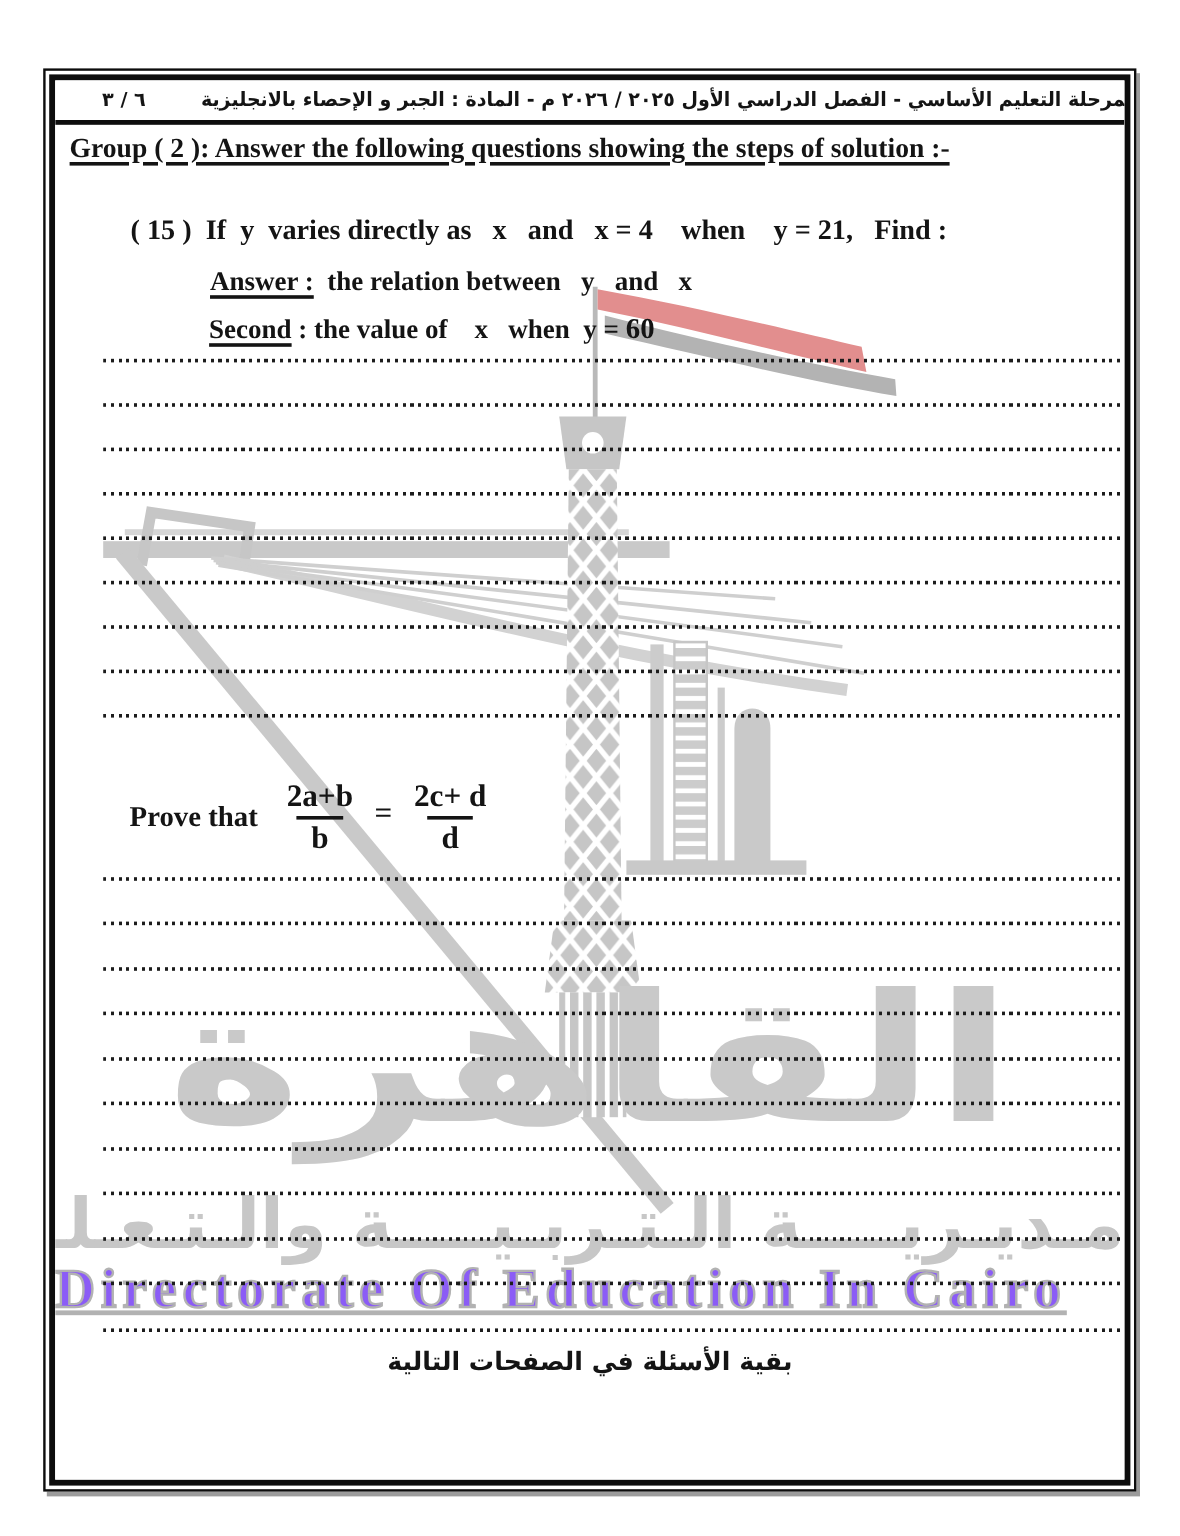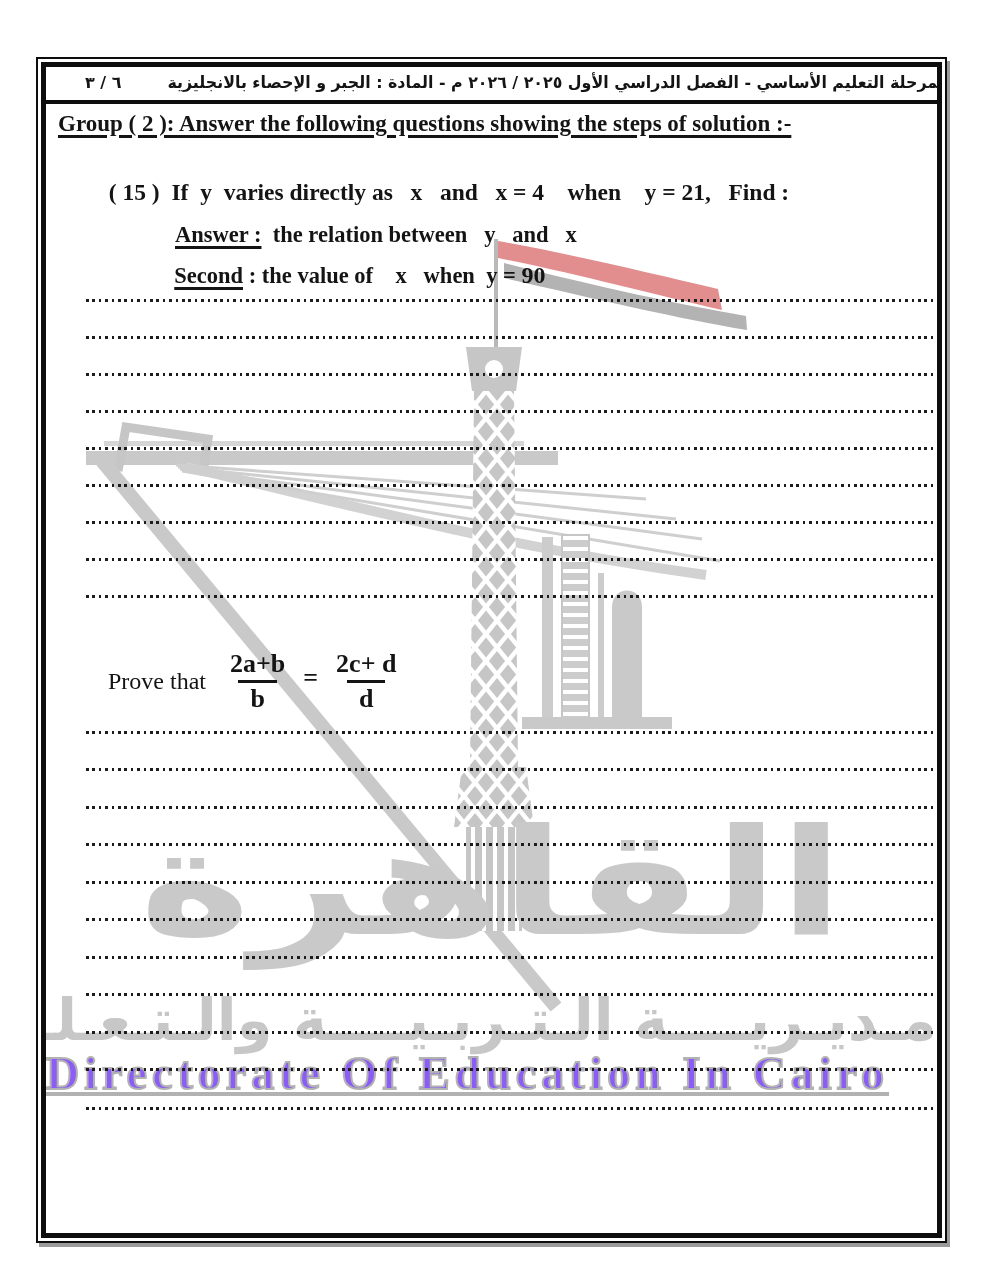--- a/index.html
+++ b/index.html
@@ -47,21 +47,21 @@
   .q-row  { font-size:23.5px; }
   .q10-row { top:85px; left:4px; }
   .sub-row { font-size:22.5px; }
   .first-row { top:129px; left:74px; }
   .second-row { top:169px; left:72px; }
   .u { text-decoration:underline; text-decoration-thickness:2.5px; text-underline-offset:4px; }
   .big-val { font-size:24px; }
 
   .q11-row { top:546px; left:6px; }
   .prove-row { top:582px; left:62px; display:flex; align-items:center; gap:14px; }
-  .prove-label { font-size:24px; font-weight:normal; white-space:pre; }
+  .prove-label { font-size:24px; font-weight:bold; white-space:pre; }
   .frac { display:inline-flex; flex-direction:column; align-items:center;
           font-size:26px; font-weight:bold; line-height:1.15; }
   .frac .den { border-top:3px solid #141414; padding:1px 12px 0 12px; }
   .frac .num { padding:0 4px 1px 4px; }
   .eq { font-size:26px; font-weight:bold; padding-bottom:6px; }
 
   .dot-row { position:absolute; z-index:2; left:40px; width:850px; height:3px;
              background-image:repeating-linear-gradient(90deg,#1c1c1c 0 2.6px,transparent 2.6px 6.4px); }
 
   .footer-note { top:1056px; left:0; width:100%; text-align:center; direction:rtl;
@@ -134,21 +134,21 @@
 
         <div class="fg txt group-heading">Group ( 2 ): Answer the following questions showing the steps of solution :-</div>
 
         <div class="fg txt q-row q10-row">
           <span>( 15 )</span><span>  If  y  varies directly as   x   and   x = 4    when    y = 21,   Find :</span>
         </div>
         <div class="fg txt sub-row first-row">
           <span class="u">Answer :</span><span>  the relation between   y   and   x</span>
         </div>
         <div class="fg txt sub-row second-row">
-          <span class="u">Second</span><span> : the value of    x   when  y = </span><span class="big-val">90</span>
+          <span class="u">Second</span><span> : the value of    x   when  y = </span><span class="big-val">60</span>
         </div>
 
         <div class="dot-row" style="top:232px"></div>
         <div class="dot-row" style="top:269px"></div>
         <div class="dot-row" style="top:306px"></div>
         <div class="dot-row" style="top:343px"></div>
         <div class="dot-row" style="top:380px"></div>
         <div class="dot-row" style="top:417px"></div>
         <div class="dot-row" style="top:454px"></div>
         <div class="dot-row" style="top:491px"></div>
@@ -172,17 +172,18 @@
         <div class="dot-row" style="top:739px"></div>
         <div class="dot-row" style="top:776px"></div>
         <div class="dot-row" style="top:814px"></div>
         <div class="dot-row" style="top:851px"></div>
         <div class="dot-row" style="top:889px"></div>
         <div class="dot-row" style="top:926px"></div>
         <div class="dot-row" style="top:964px"></div>
         <div class="dot-row" style="top:1001px"></div>
         <div class="dot-row" style="top:1040px"></div>
 
+        <div class="fg footer-note">بقية الأسئلة في الصفحات التالية</div>
 
       </div>
     </div>
   </div>
 </div>
 
 </body></html>

